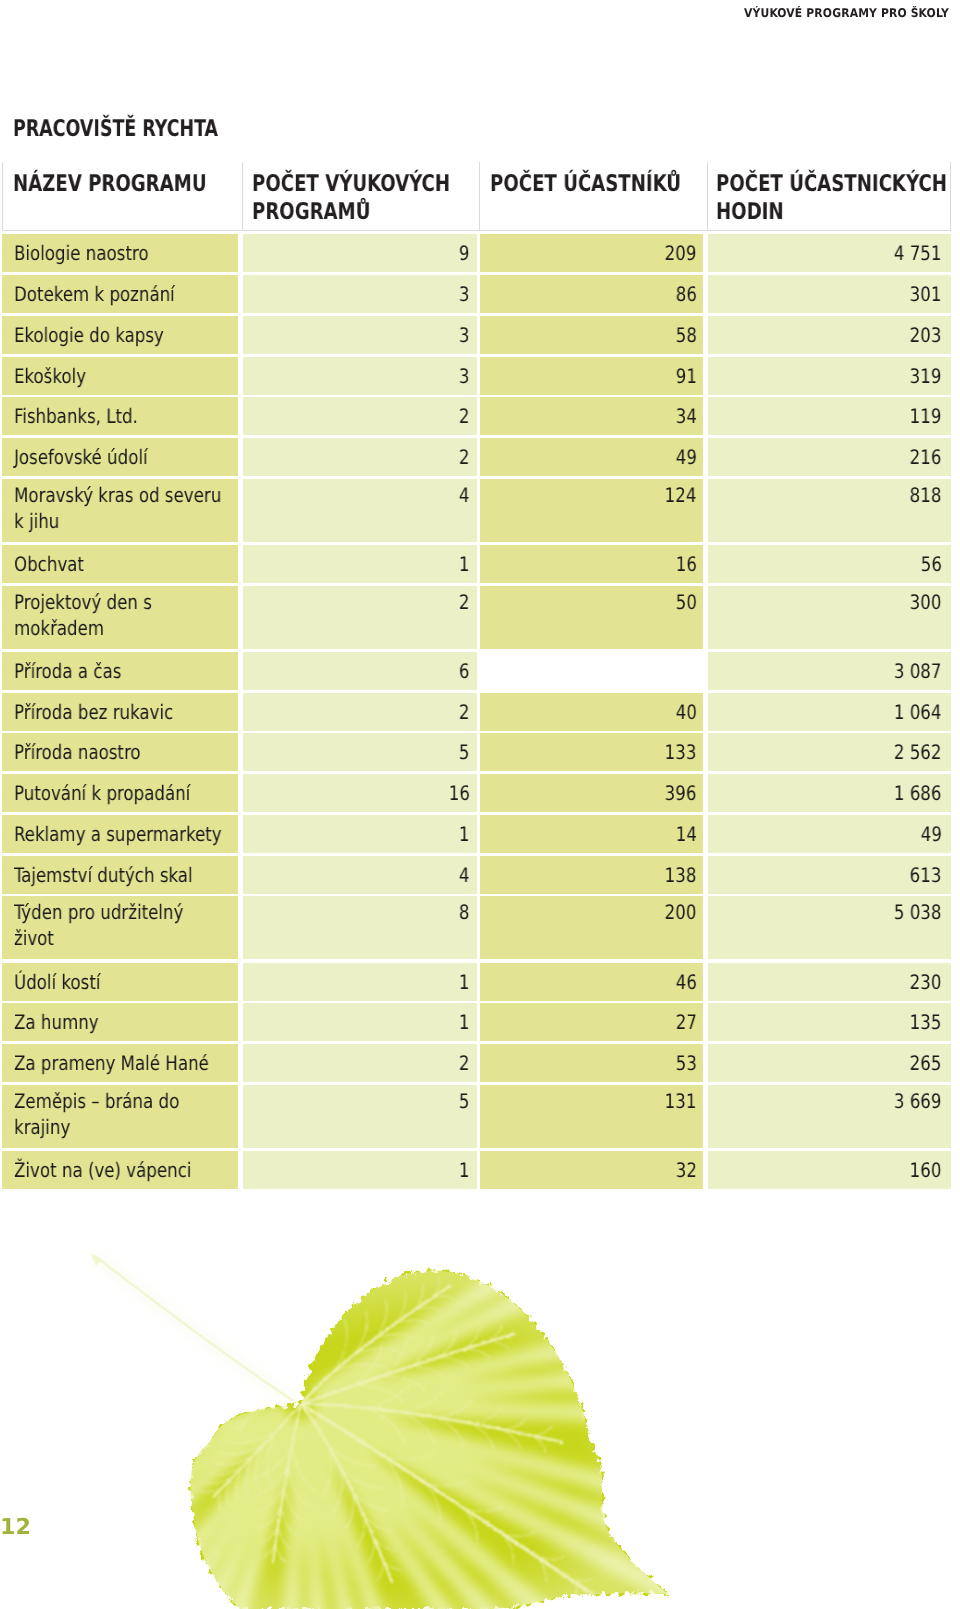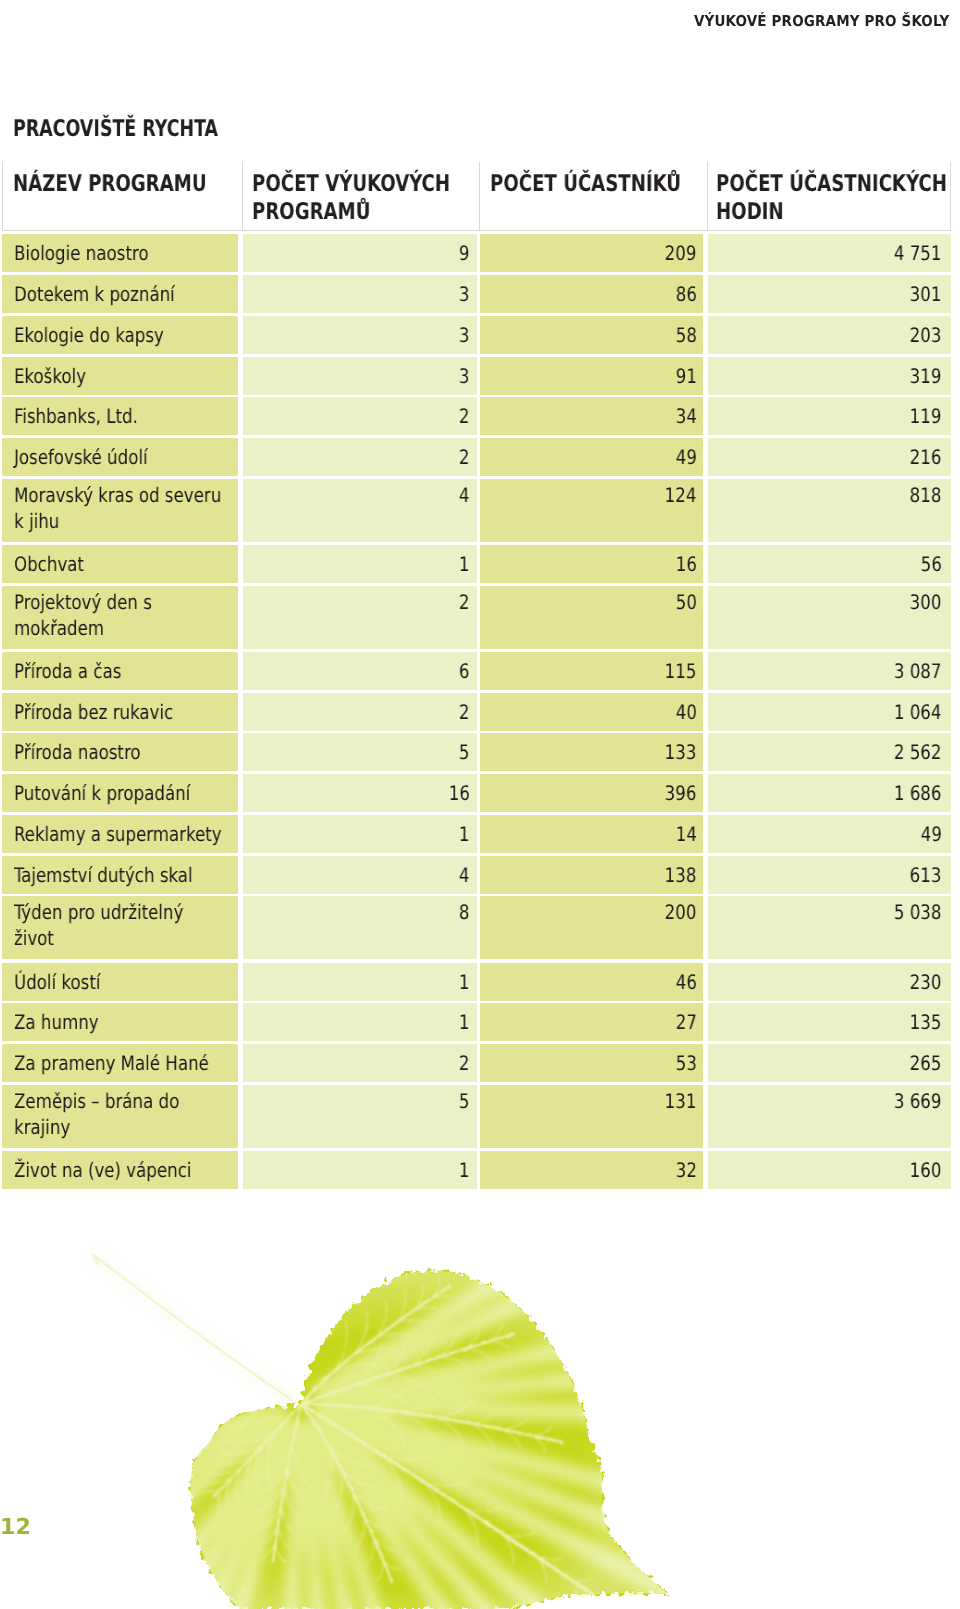--- a/index.html
+++ b/index.html
@@ -1,21 +1,21 @@
 <!DOCTYPE html>
 <html><head>
 <meta charset="utf-8">
 <style>
   html,body{margin:0;padding:0;}
   body{width:960px;height:1609px;background:#ffffff;
        font-family:"DejaVu Sans Condensed","DejaVu Sans",sans-serif;overflow:hidden;position:relative;
        -webkit-font-smoothing:antialiased;text-rendering:geometricPrecision;}
   body::after{content:"";position:fixed;inset:0;pointer-events:none;}
 
-  .running-header{will-change:transform;position:absolute;top:12px;right:11px;font-size:15px;font-weight:bold;
+  .running-header{will-change:transform;position:absolute;top:6px;right:11px;font-size:12px;font-weight:bold;
        letter-spacing:0.15px;color:#231f20;white-space:nowrap;}
 
   .section-title{will-change:transform;position:absolute;left:13.3px;top:116px;font-size:23px;font-weight:bold;
        letter-spacing:0px;color:#231f20;white-space:nowrap;transform:scaleX(.8435);transform-origin:left top;}
 
   .tbl{position:absolute;left:0;top:0;width:960px;opacity:.999;}
 
   .thead{position:absolute;left:2px;top:162px;height:69px;width:949px;
          border-top:none;border-bottom:1px solid #d9dadb;
          border-left:1px solid #d9dadb;border-right:1px solid #d9dadb;box-sizing:border-box;}
@@ -127,21 +127,20 @@
         </div>
         <div class="cell c1"><span class="sx">2</span></div>
         <div class="cell c2"><span class="sx">50</span></div>
         <div class="cell c3"><span class="sx">300</span></div>
       </div>
       <div class="row" style="top: 651.95px; height: 37.55px;">
         <div class="cell c0">
           <span class="sx">Příroda a čas</span>
         </div>
         <div class="cell c1"><span class="sx">6</span></div>
-        <div class="cell c2"><span class="sx">115</span></div>
         <div class="cell c3"><span class="sx">3 087</span></div>
       </div>
       <div class="row" style="top: 692.7px; height: 37.55px;">
         <div class="cell c0">
           <span class="sx">Příroda bez rukavic</span>
         </div>
         <div class="cell c1"><span class="sx">2</span></div>
         <div class="cell c2"><span class="sx">40</span></div>
         <div class="cell c3"><span class="sx">1 064</span></div>
       </div>

